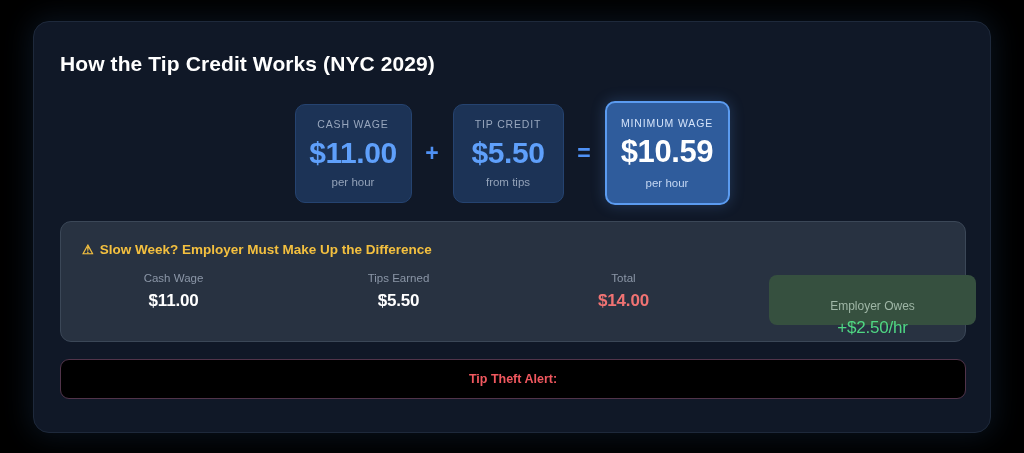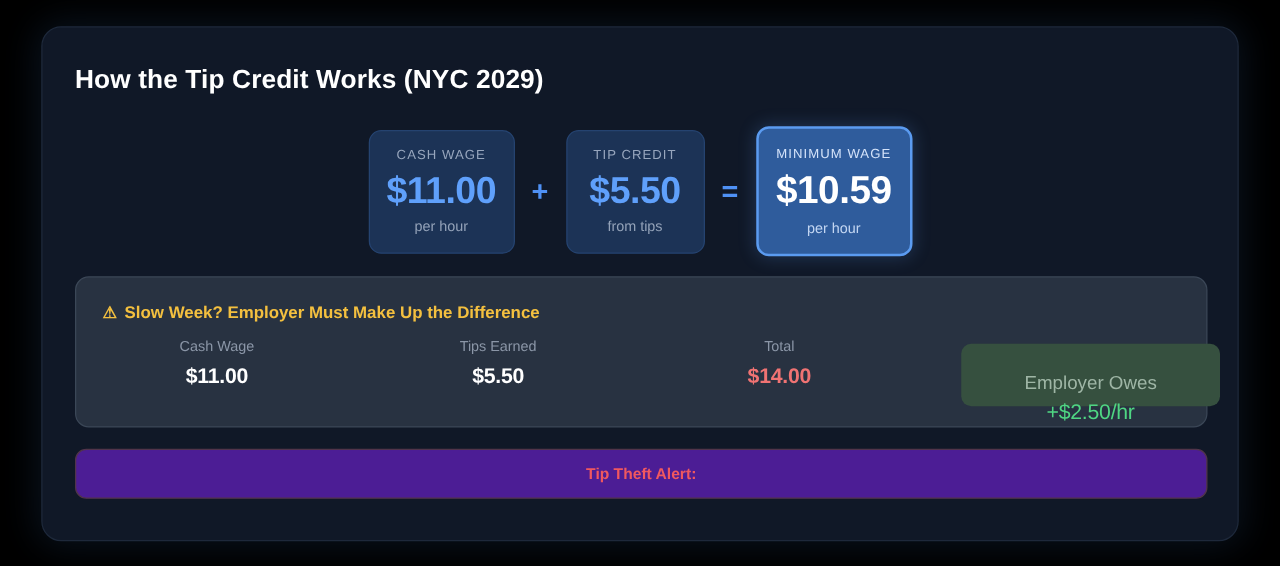--- a/index.html
+++ b/index.html
@@ -187,40 +187,40 @@
     width: 207px;
     height: 50px;
     background: #36503f;
     border-radius: 8px;
     display: flex;
     flex-direction: column;
     align-items: center;
     justify-content: center;
   }
   .owes-label {
-    font-size: 15px;
+    font-size: 12px;
     color: #9fb6a6;
     margin-bottom: 5px;
     margin-top: 37px;
   }
   .owes-value {
     font-size: 17px;
     font-weight: normal;
     color: #4fd683;
     letter-spacing: -0.2px;
   }
 
   
   .alert-bar {
     position: absolute;
     left: 26px;
     top: 337px;
     width: 906px;
     height: 40px;
-    background: #4c1d95;
+    background: #000000;
     border: 1px solid #51344a;
     border-radius: 9px;
     box-sizing: border-box;
     display: flex;
     align-items: center;
     justify-content: center;
     gap: 5px;
     font-size: 12.5px;
   }
   .alert-strong {

